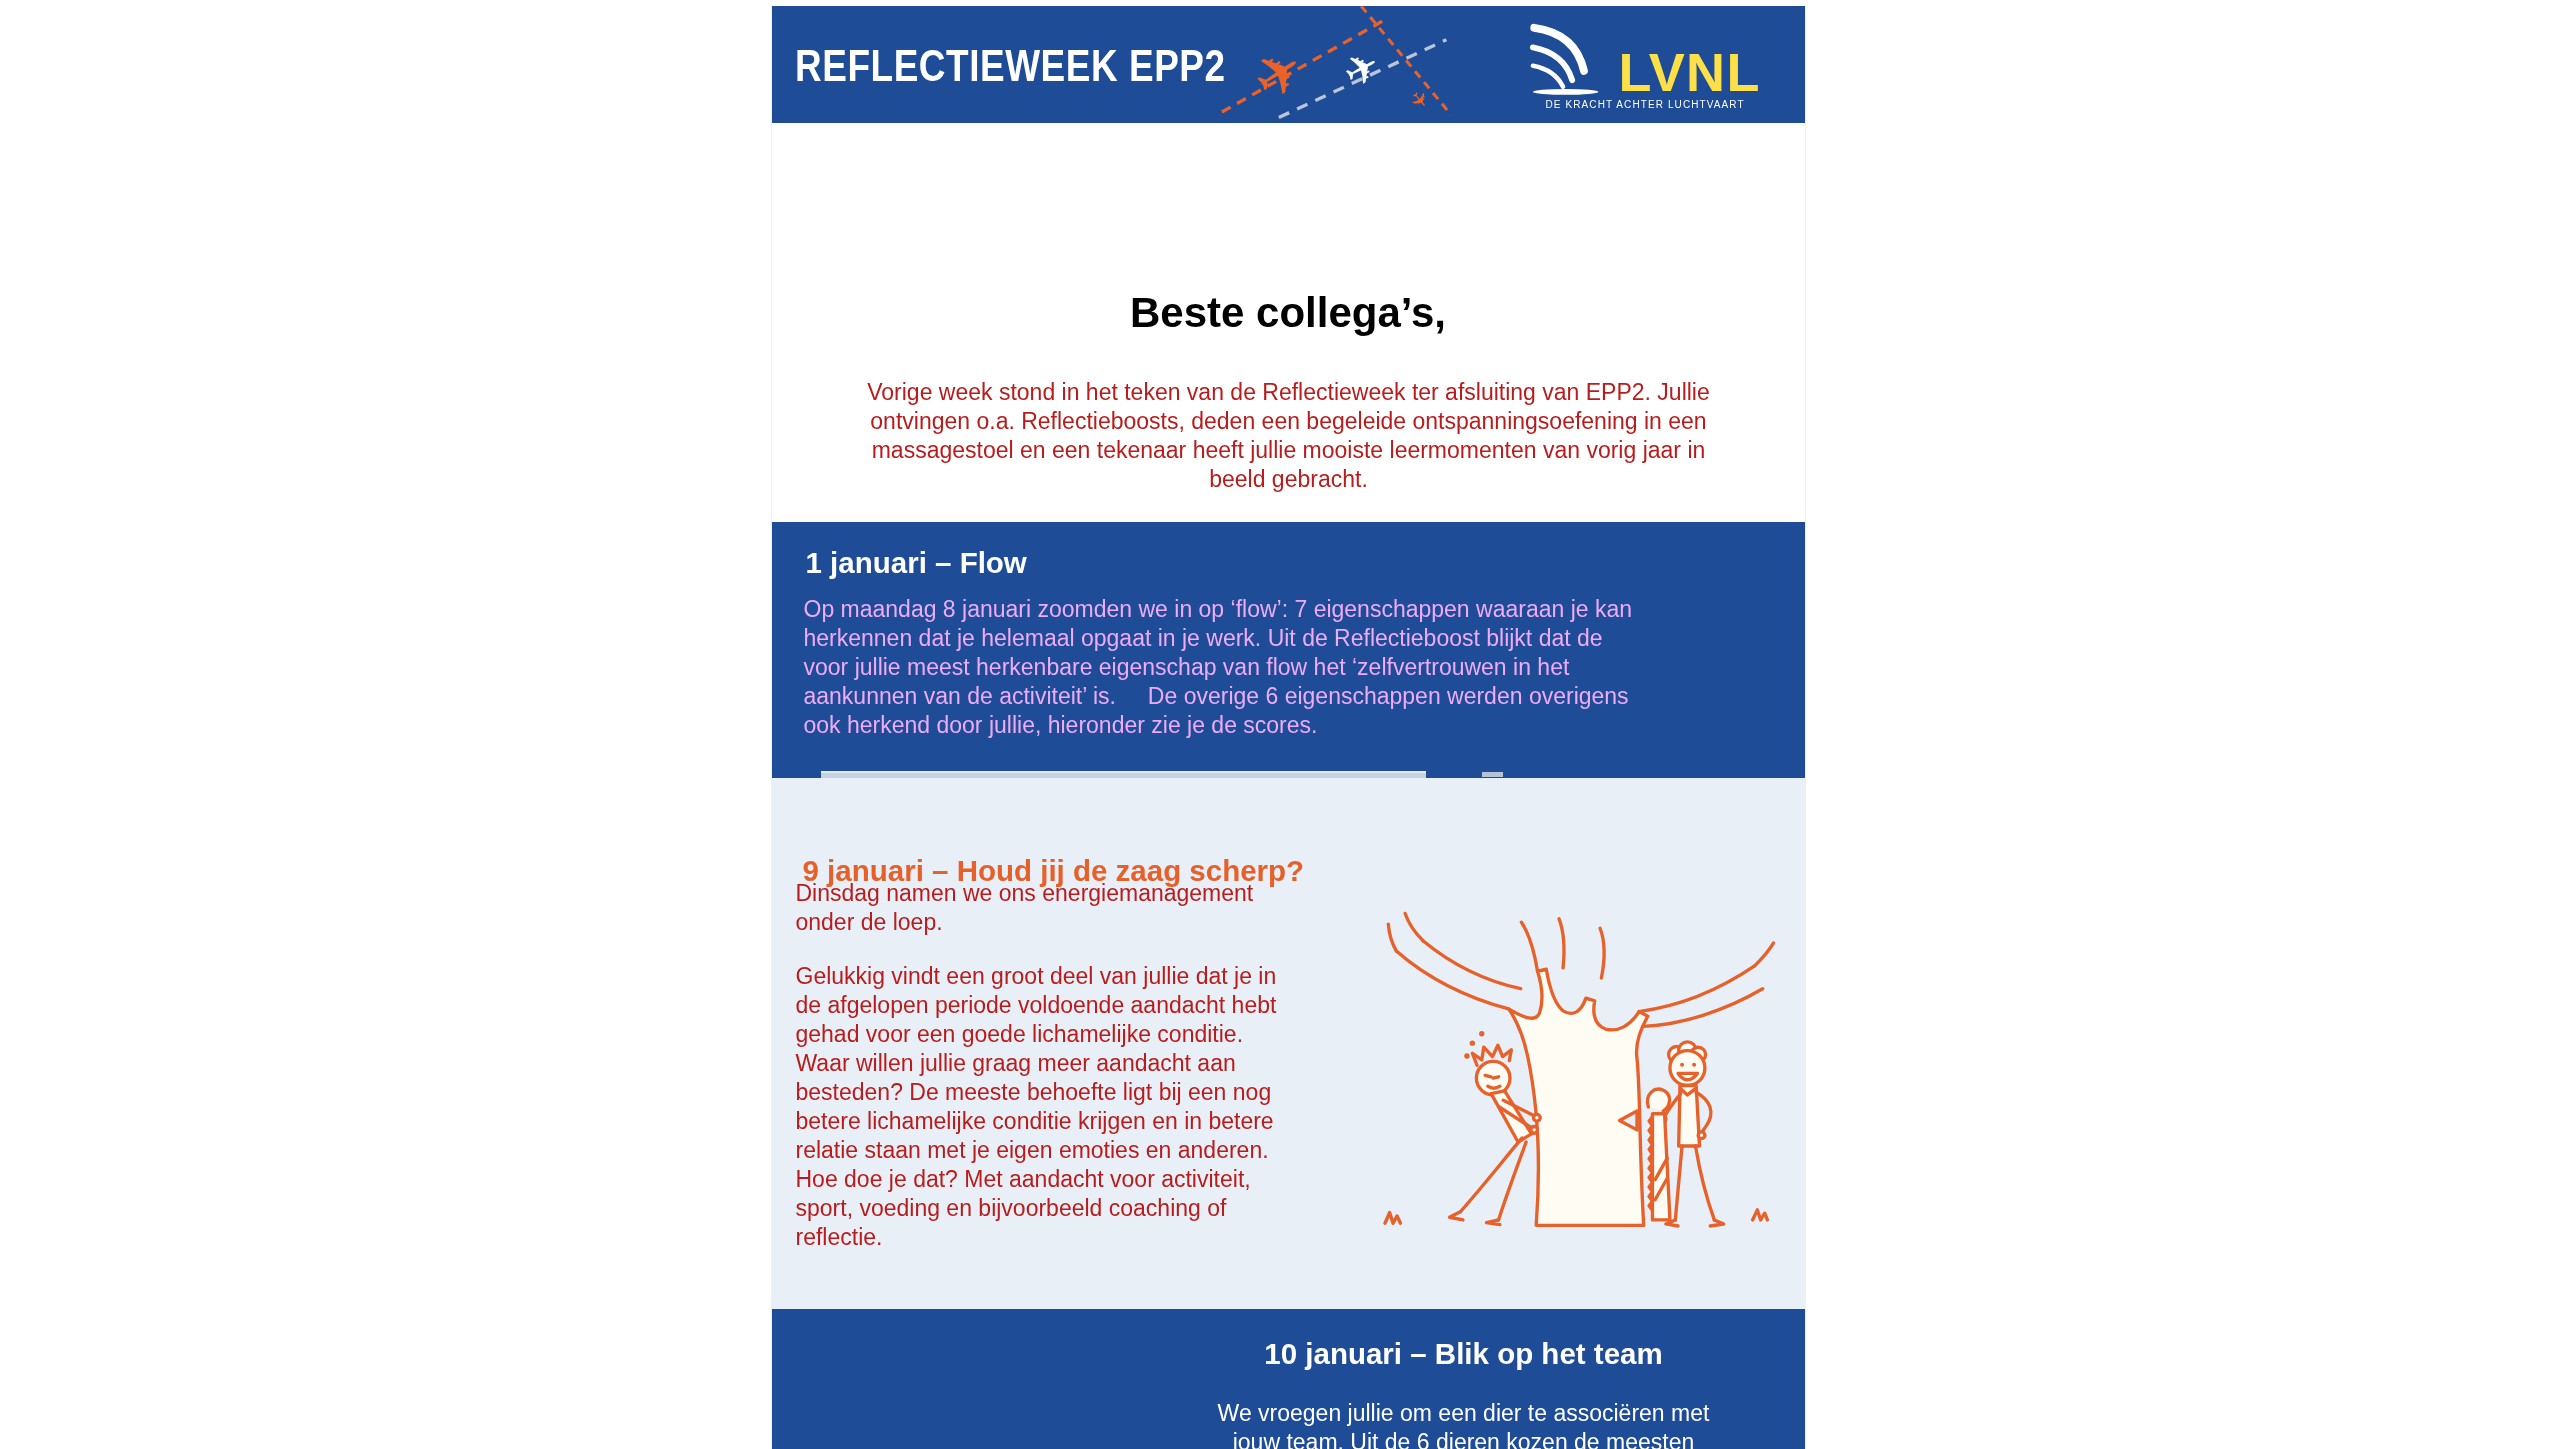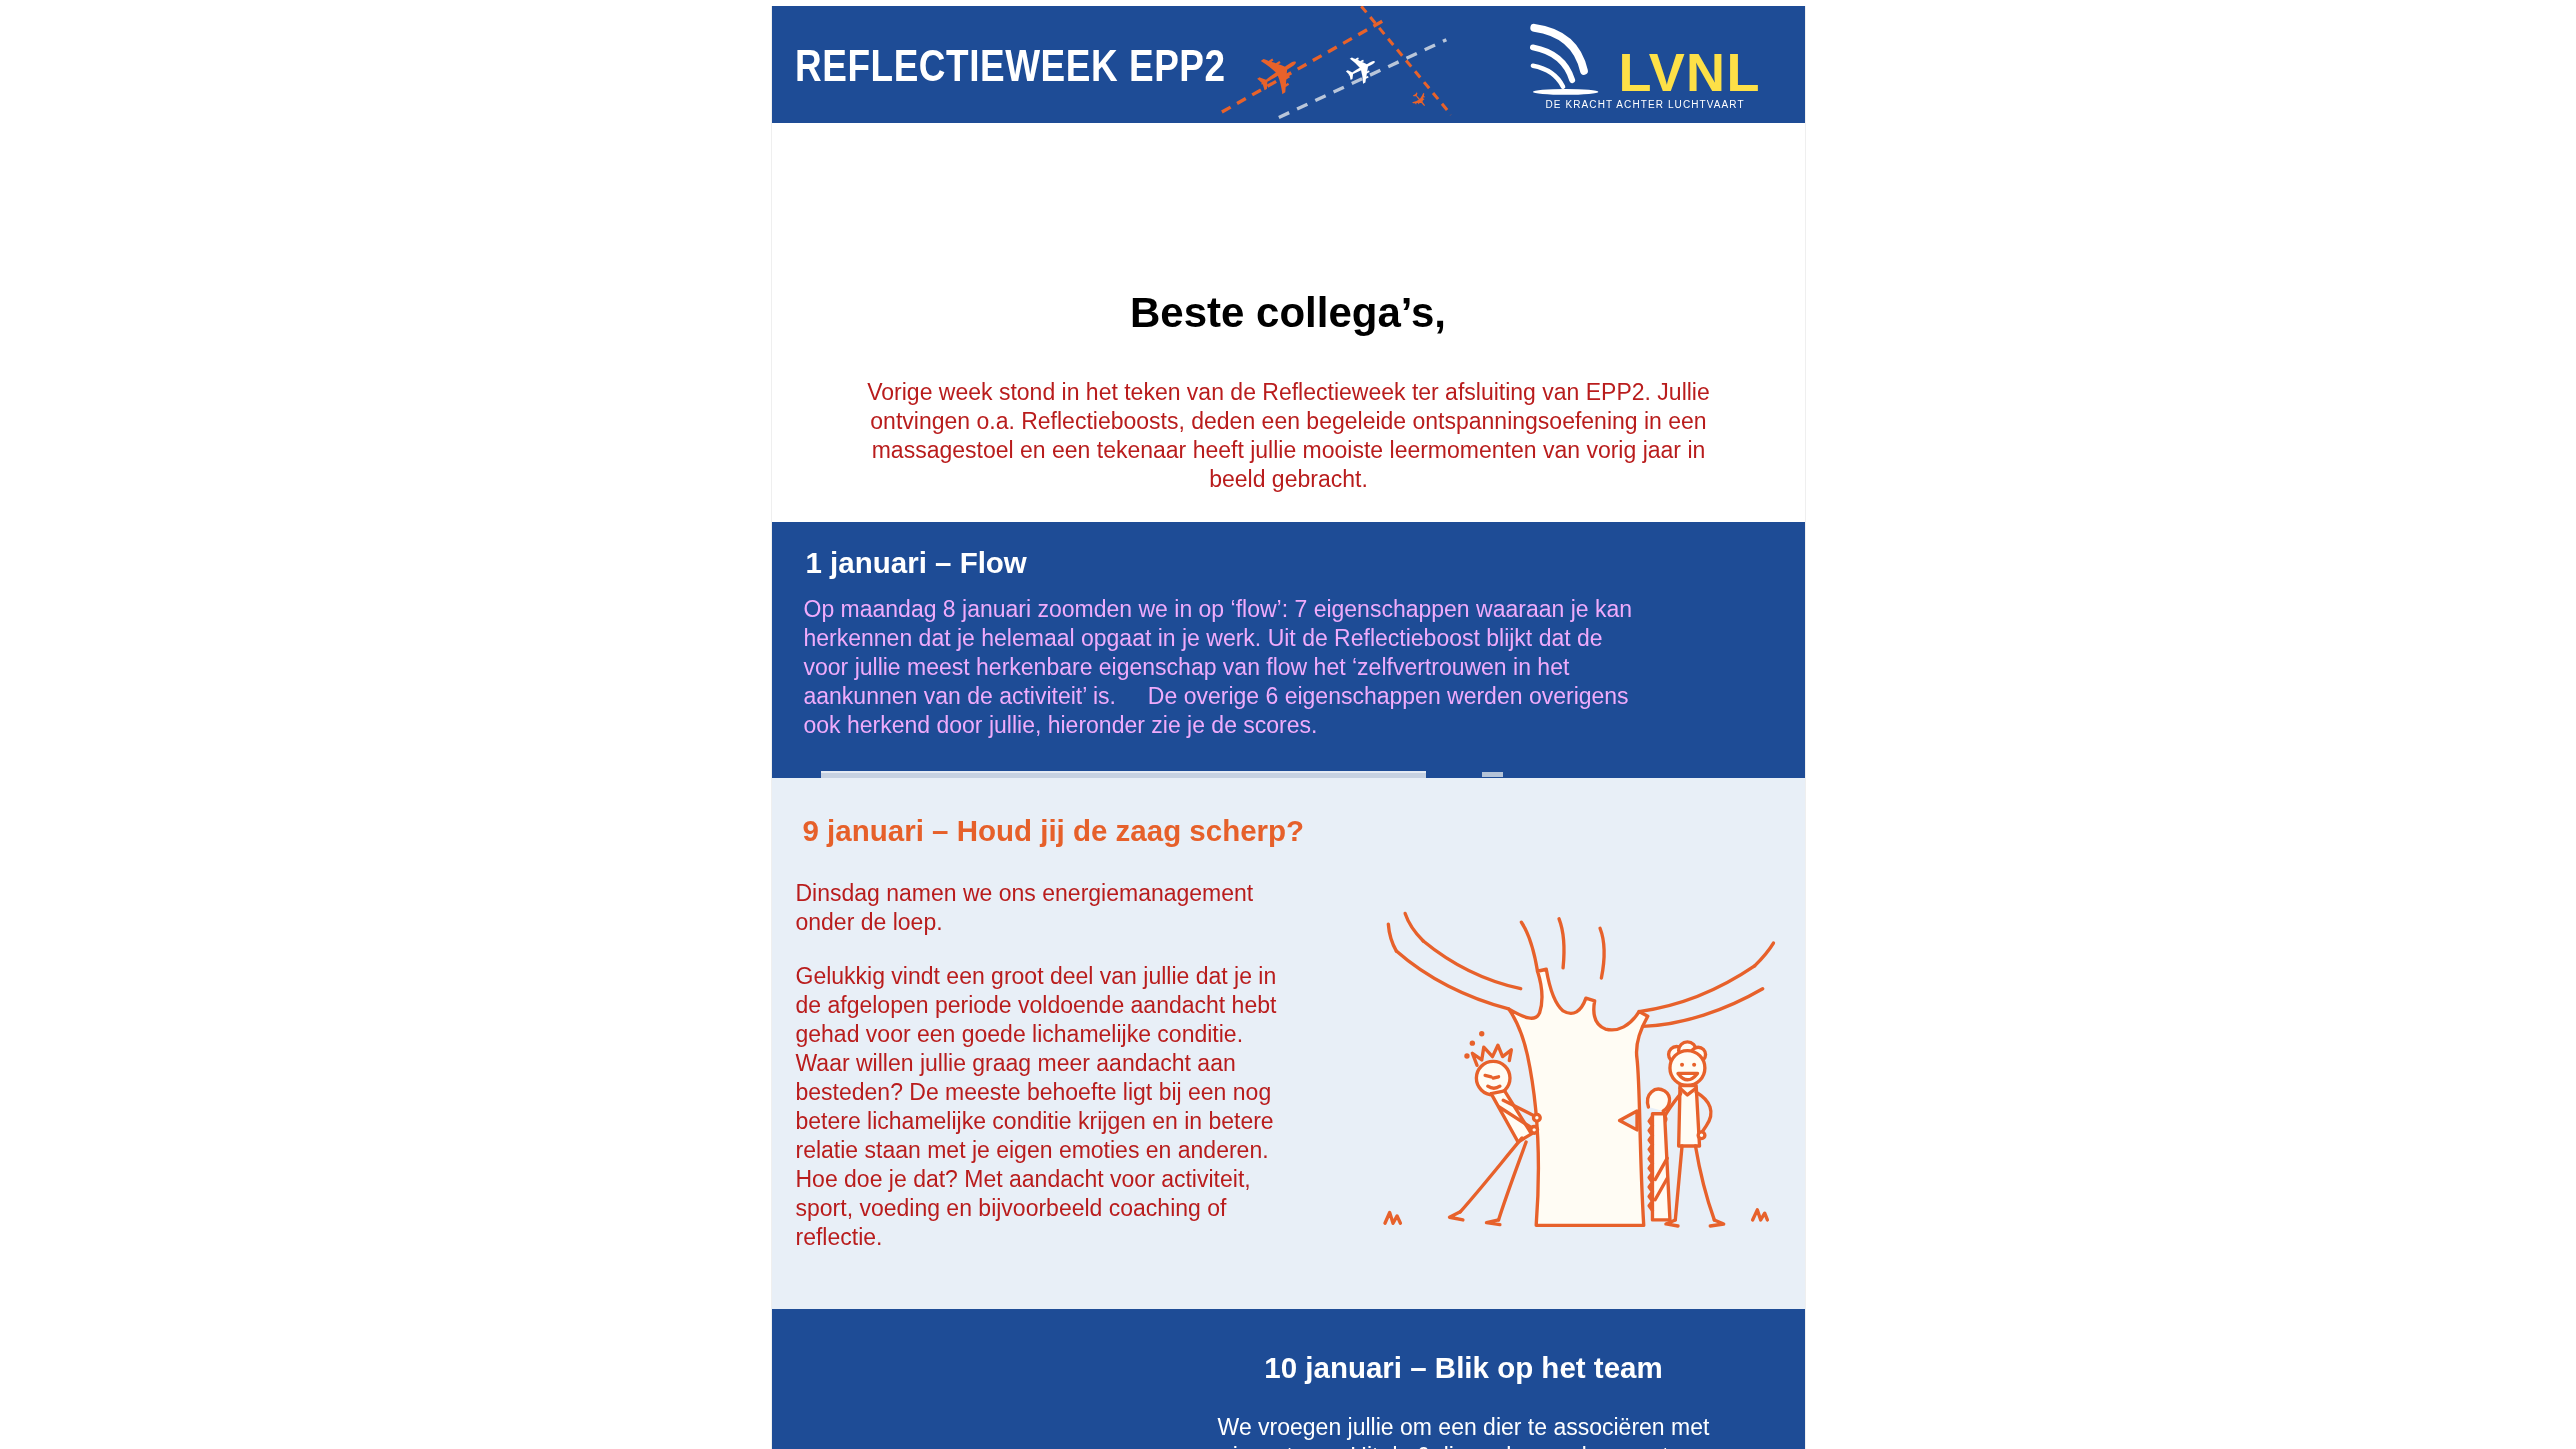--- a/index.html
+++ b/index.html
@@ -24,39 +24,39 @@
   .intro { position: relative; height: 399px; background: #ffffff; text-align: center; }
   .intro-heading { position: absolute; top: 166px; left: 0; width: 100%; color: #000000;
                    font-size: 42px; font-weight: 700; }
   .intro-p1 { position: absolute; top: 255px; left: 27.5px; width: 979px; }
   .intro-p2 { position: absolute; top: 400px; left: 27.5px; width: 979px; }
   .body-text { color: #b91c1c; font-size: 23px; line-height: 29px; white-space: pre-wrap; }
 
   
   .section-blue { position: relative; height: 256px; background: #1e4c96; overflow: hidden; } 
   .heading-white { color: #ffffff; font-size: 29.5px; font-weight: 700; }
-  .heading-orange { color: #e6602a; font-size: 29.5px; font-weight: 700; }
+  .heading-orange { color: #e6602a; font-size: 29.5px; font-weight: 700; margin-top: 40px; }
   .s1-heading { position: absolute; left: 34px; top: 24px; }
   .s1-body { position: absolute; left: 32px; top: 73px; width: 979px; color: #f0abfc;
              font-size: 23px; line-height: 29px; white-space: pre-wrap; }
   .chart-sliver { position: absolute; left: 49px; top: 249px; width: 605px; height: 6.7px;
                   background: #c6d1e1; border-top: 2px solid #e4eaf3; }
   .chart-sliver-2 { position: absolute; left: 710px; top: 250px; width: 21px; height: 5.4px; background: #b4c3d8; }
 
   
   .section-light { position: relative; height: 531px; background: #e8eff7; overflow: hidden; }
   .s2-heading { position: absolute; left: 31px; top: 36px; }
   .s2-p1 { position: absolute; left: 24px; top: 101px; width: 604px; }
   .s2-p2 { position: absolute; left: 24px; top: 184px; width: 604px; }
   .illustration { position: absolute; left: 594px; top: 79px; width: 417px; height: 371px; }
 
   
   .section-blue-2 { position: relative; height: 268px; background: #1e4c96; overflow: hidden; }
   .s3-block { position: absolute; left: 349px; top: 0; width: 686px; text-align: center; }
-  .s3-heading { margin-top: 42px; }
+  .s3-heading { margin-top: 28px; }
   .s3-p1 { margin-top: 28px; color: #ffffff; font-size: 23px; line-height: 29px; white-space: pre-wrap; }
 </style>
 </head>
 <body>
 
 <div class="page">
   <div class="email">
 
     <div class="header">
       <div class="header-title">REFLECTIEWEEK EPP2</div>

